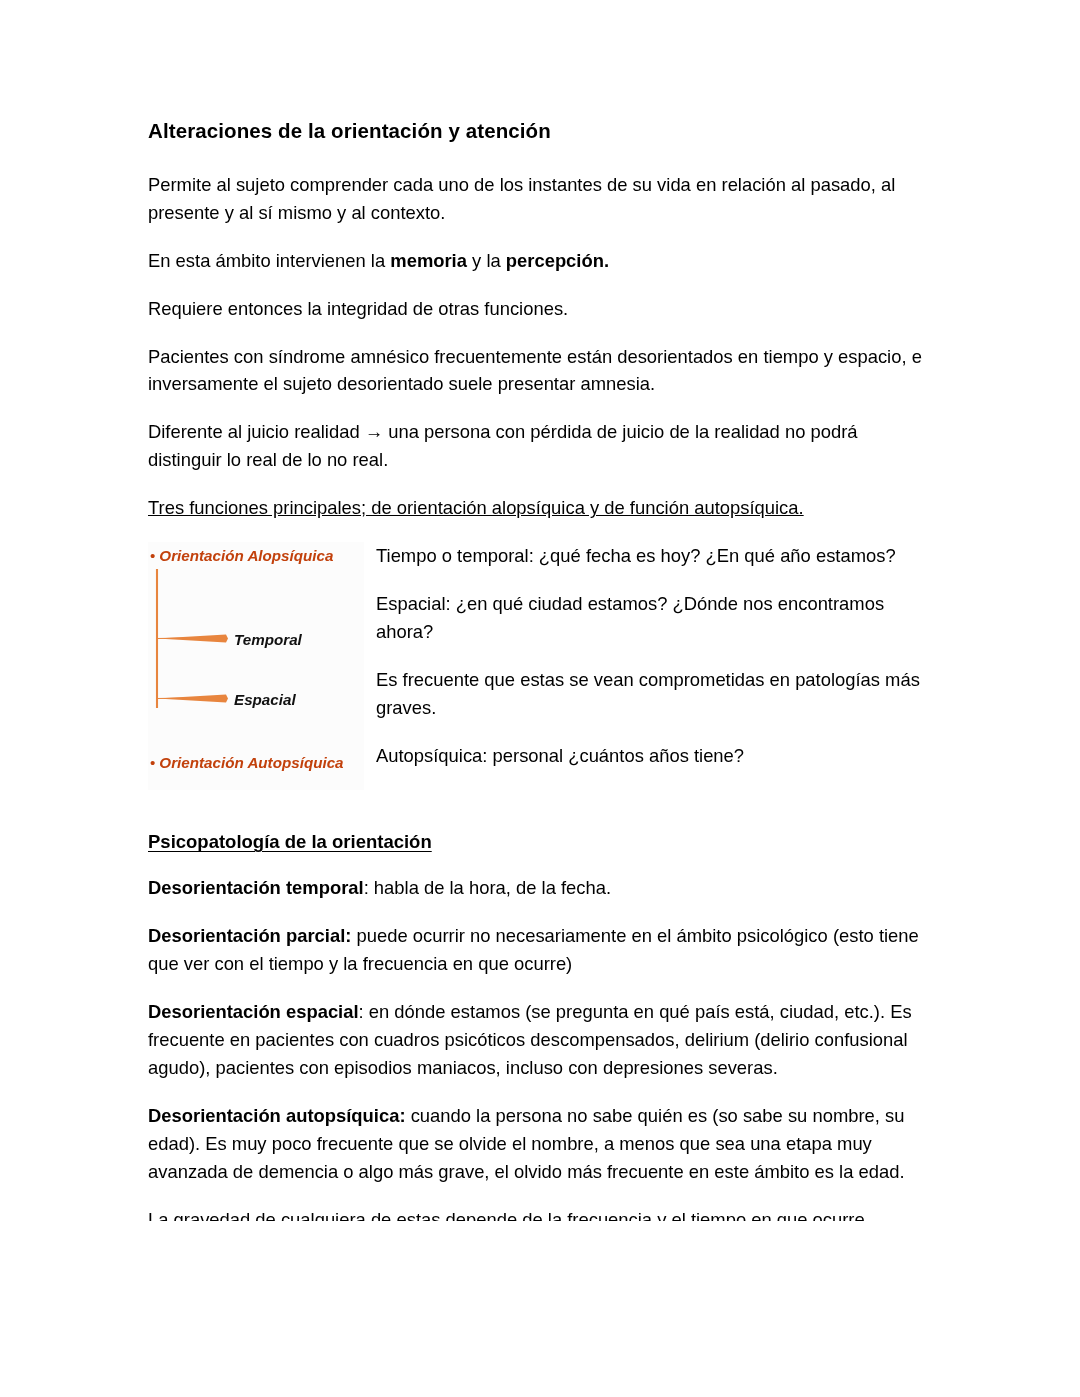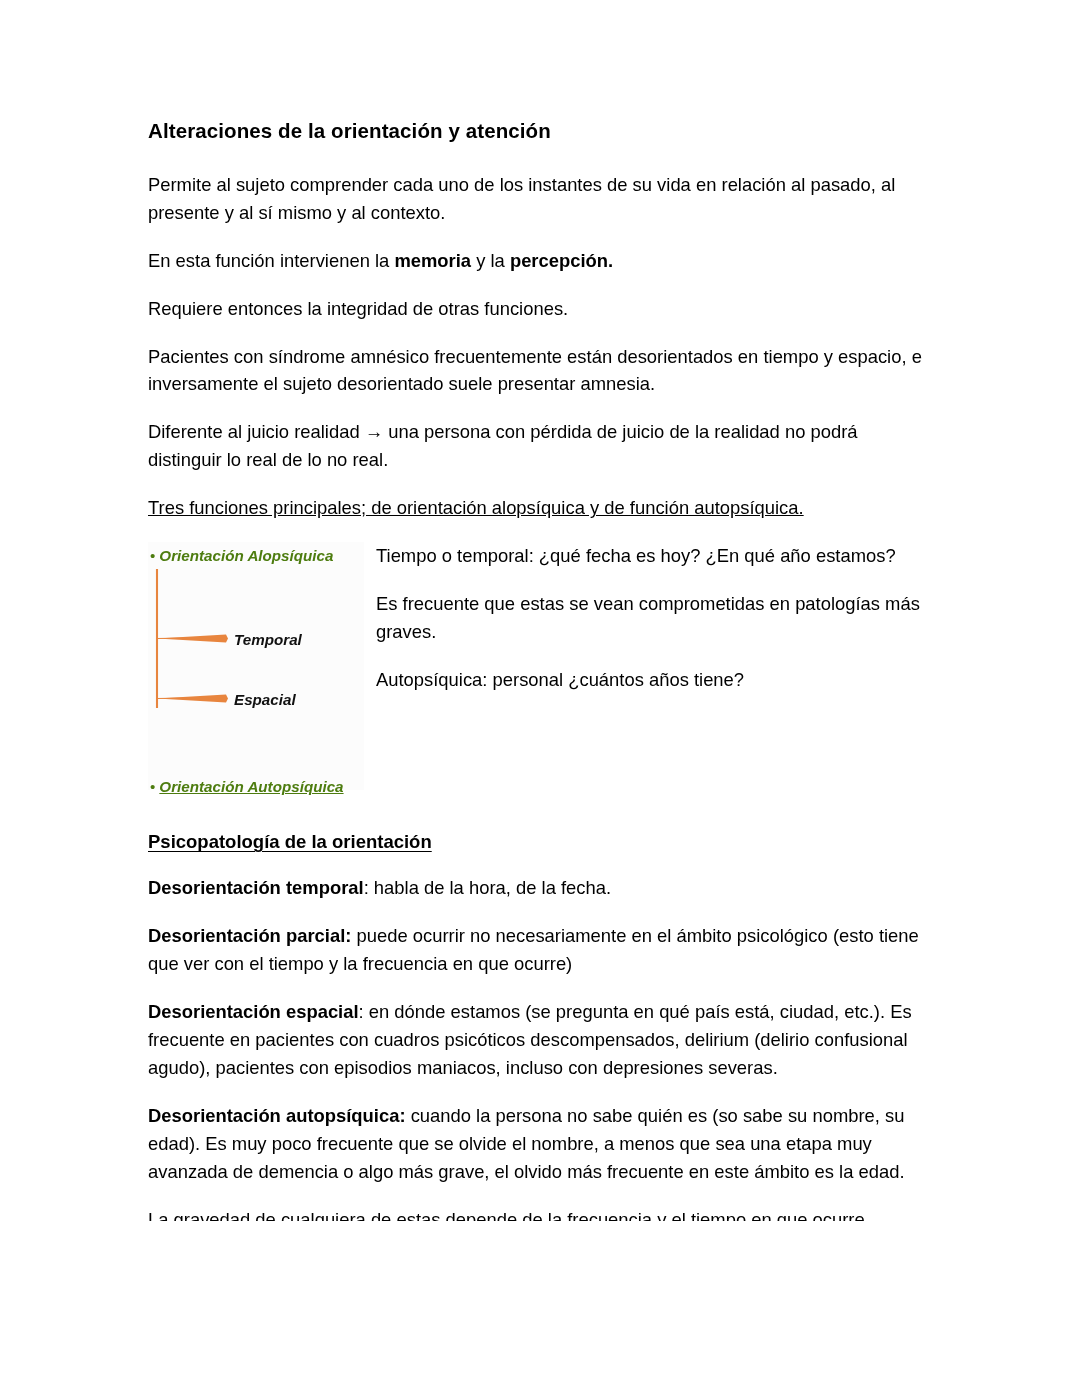--- a/index.html
+++ b/index.html
@@ -88,31 +88,31 @@
     background: #fcfcfc;
   }
 
   .diagram-figure .bullet-item {
     position: absolute;
     font-size: 15.2px;
     font-weight: bold;
     font-style: italic;
     line-height: 1.2;
     white-space: nowrap;
-    color: #4d7c0f;
+    color: #c2410c;
   }
   .diagram-figure .bullet-item .dot {
     display: inline-block;
     margin-right: 4px;
     font-style: normal;
     font-weight: normal;
   }
 
   .bullet-alo { left: 2px; top: 5px; }
-  .bullet-auto { left: 2px; top: 236px; text-decoration: underline; }
+  .bullet-auto { left: 2px; top: 212px; }
 
   .diagram-figure .branch-label {
     position: absolute;
     font-size: 15.2px;
     font-weight: bold;
     font-style: italic;
     line-height: 1.2;
     white-space: nowrap;
     color: #111111;
   }
@@ -144,21 +144,21 @@
 
 <div class="page">
   <div class="content">
 
     <h1 class="doc-title">Alteraciones de la orientación y atención</h1>
 
 
 
     <p class="para">Permite al sujeto comprender cada uno de los instantes de su vida en relación al pasado, al presente y al sí mismo y al contexto.</p>
 
-    <p class="para"><span>En esta función intervienen la </span><b>memoria</b><span> y la </span><b>percepción.</b></p>
+    <p class="para"><span>En esta ámbito intervienen la </span><b>memoria</b><span> y la </span><b>percepción.</b></p>
 
     <p class="para">Requiere entonces la integridad de otras funciones.</p>
 
     <p class="para">Pacientes con síndrome amnésico frecuentemente están desorientados en tiempo y espacio, e inversamente el sujeto desorientado suele presentar amnesia.</p>
 
     <p class="para">Diferente al juicio realidad → una persona con pérdida de juicio de la realidad no podrá distinguir lo real de lo no real.</p>
 
     <p class="para tight">Tres funciones principales; de orientación alopsíquica y de función autopsíquica.</p>
 
     <div class="diagram-row">
@@ -181,20 +181,21 @@
         <div class="branch-label label-temporal">Temporal</div>
 
         <div class="branch-label label-espacial">Espacial</div>
 
         <div class="bullet-item bullet-auto"><span class="dot">•</span><span>Orientación Autopsíquica</span></div>
 
       </div>
 
       <div class="diagram-text">
         <p>Tiempo o temporal: ¿qué fecha es hoy? ¿En qué año estamos?</p>
+        <p>Espacial: ¿en qué ciudad estamos? ¿Dónde nos encontramos ahora?</p>
         <p>Es frecuente que estas se vean comprometidas en patologías más graves.</p>
         <p>Autopsíquica: personal ¿cuántos años tiene?</p>
       </div>
 
     </div>
 
     <h2 class="section-heading spaced-top"><span class="u">Psicopatología de la orientación</span></h2>
 
     <p class="para"><b>Desorientación temporal</b><span>: habla de la hora, de la fecha.</span></p>
 

